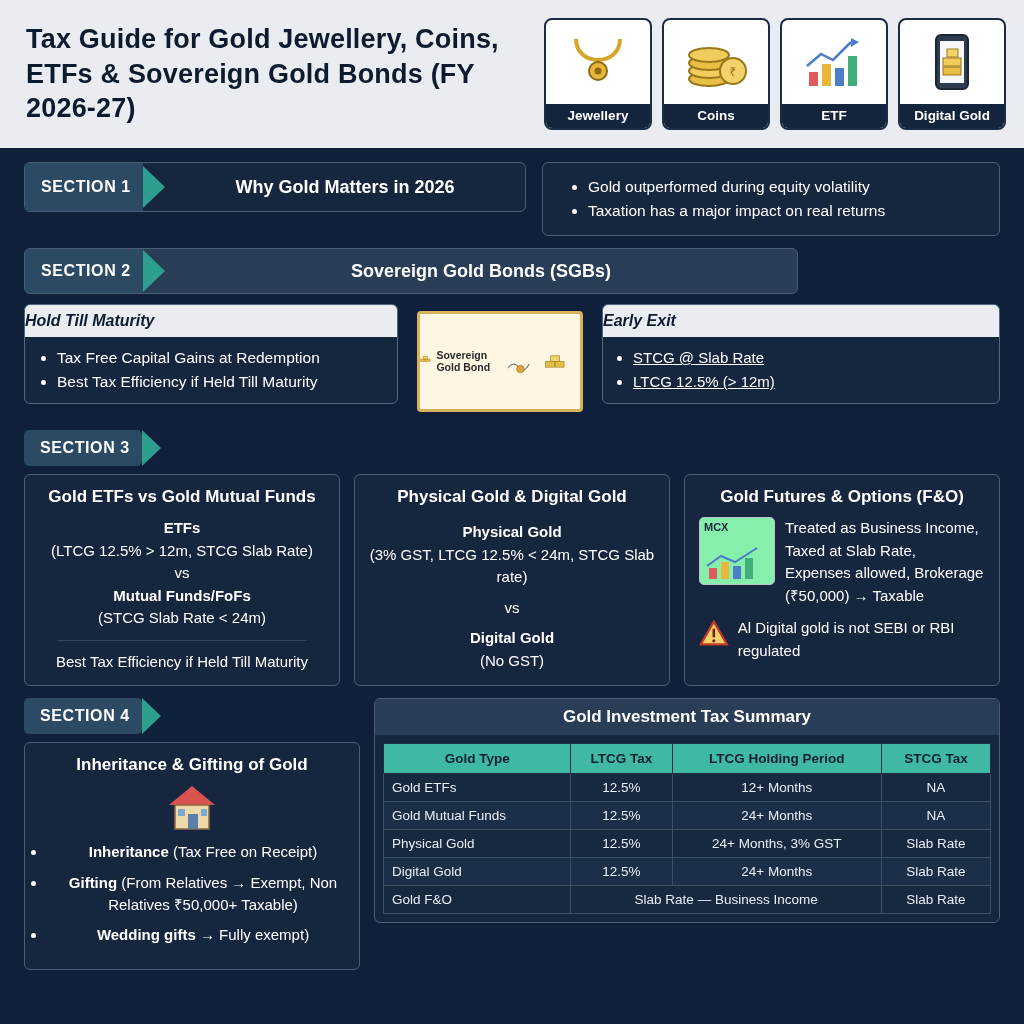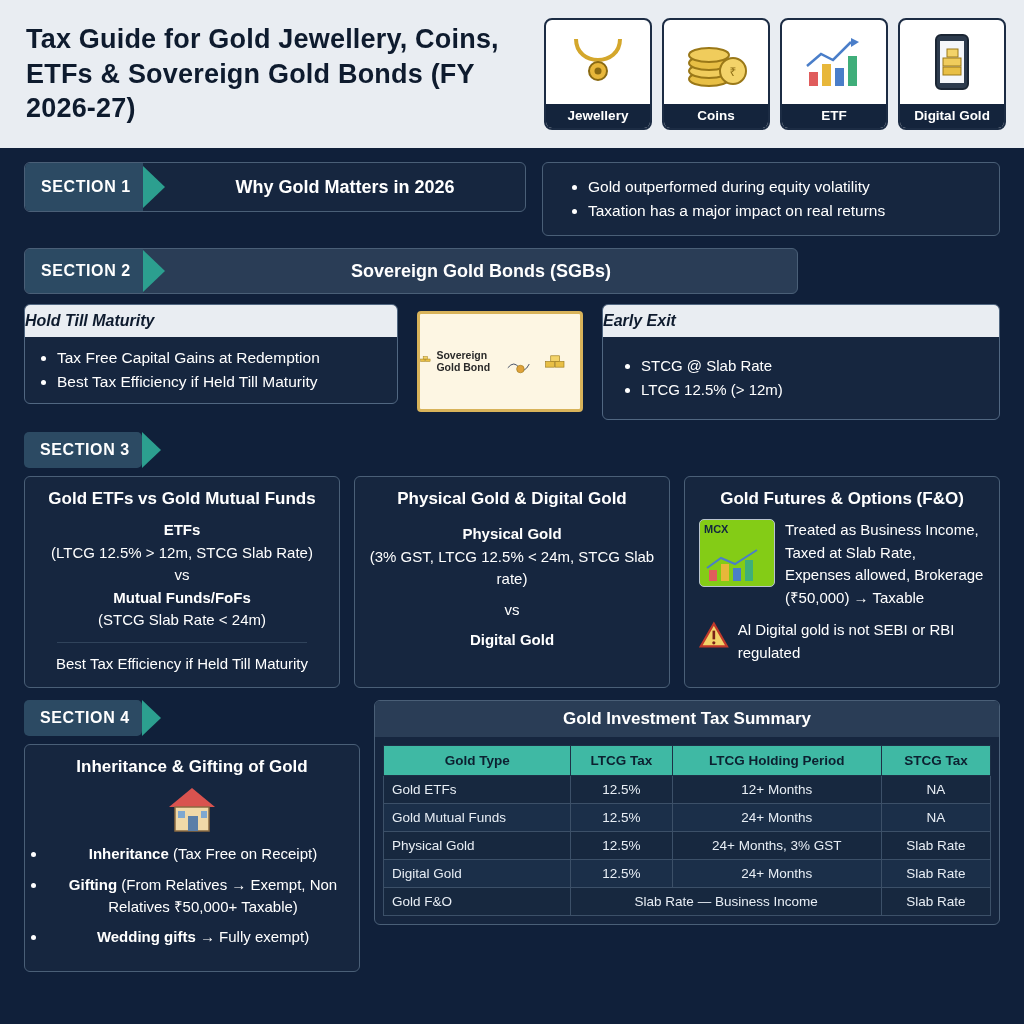--- a/index.html
+++ b/index.html
@@ -67,34 +67,34 @@
   .s2body{display:flex;gap:12px;align-items:flex-start;margin-top:10px;}
   .wcard{background:#16263f;border:1px solid #516781;border-radius:6px;overflow:hidden;}
   .wcard .ch{background:#e9edf2;color:#0e1b2e;font-weight:bold;font-size:16px;padding:7px 0;font-style:italic;}
   .wcard .cb{padding:9px 12px;}
   .cert{
     width:160px;height:95px;background:#fdf6e3;border:3px solid #d8b35a;border-radius:4px;
     display:flex;align-items:center;justify-content:center;position:relative;
     color:#2a2a2a;font-size:10.5px;font-weight:bold;
   }
   .two-col{display:flex;gap:6px;}
-  .two-col ul{margin:8px;padding-left:18px;}
+  .two-col ul{margin:0;padding-left:18px;text-decoration:underline;}
   .two-col li{font-size:15px;line-height:1.6;white-space:nowrap;}
 
   
   .s3row{display:flex;gap:14px;align-items:stretch;}
   .s3col{flex:1;border:1px solid #4a5f77;border-radius:6px;background:#16263f;padding:12px 14px;box-sizing:border-box;}
   .s3col h3{margin:0 0 10px;font-size:17px;text-align:center;font-weight:bold;}
   .center{text-align:center;}
   .sub{font-size:15px;line-height:1.5;}
   .bold{font-weight:bold;}
   .rule{height:1px;background:#44597191;margin:10px 18px;}
   .fo-row{display:flex;gap:10px;align-items:flex-start;margin-bottom:10px;}
   .mcx{
-    width:74px;height:66px;background:#84cc16;border:1px solid #b9c3cf;border-radius:5px;
+    width:74px;height:66px;background:#86efac;border:1px solid #b9c3cf;border-radius:5px;
     position:relative;flex:0 0 auto;
   }
   .mcx .lbl{position:absolute;top:3px;left:4px;font-size:11px;font-weight:bold;color:#12263f;}
   .warn{display:flex;gap:9px;align-items:flex-start;}
 
   
   .s4row{display:flex;gap:14px;align-items:flex-start;}
   .s4left{width:336px;border:1px solid #4a5f77;border-radius:6px;background:#16263f;padding:0 0 14px;box-sizing:border-box;}
   .s4left h3{margin:12px 0 6px;font-size:17px;text-align:center;font-weight:bold;}
   .s4left ul{margin:6px 0 0;padding-left:22px;text-align:center;}
@@ -254,20 +254,21 @@
           <div class="rule"></div>
           <div class="center sub">Best Tax Efficiency if Held Till Maturity</div>
         </div>
 
         <div class="s3col">
           <h3>Physical Gold &amp; Digital Gold</h3>
           <div class="center bold sub" style="margin-top:14px;">Physical Gold</div>
           <div class="center sub">(3% GST, LTCG 12.5% &lt; 24m, STCG Slab rate)</div>
           <div class="center sub" style="margin-top:8px;">vs</div>
           <div class="center bold sub" style="margin-top:8px;">Digital Gold</div>
+          <div class="center sub">(No GST)</div>
         </div>
 
         <div class="s3col">
           <h3>Gold Futures &amp; Options (F&amp;O)</h3>
           <div class="fo-row">
             <div class="mcx">
               <span class="lbl">MCX</span>
               <svg width="72" height="42" viewBox="0 0 72 42" style="position:absolute;bottom:2px;left:1px;">
                 <polyline points="6,26 20,16 34,22 56,8" stroke="#4a7ec9" stroke-width="2" fill="none"></polyline>
                 <rect x="8" y="28" width="8" height="11" fill="#e05c5c"></rect>

